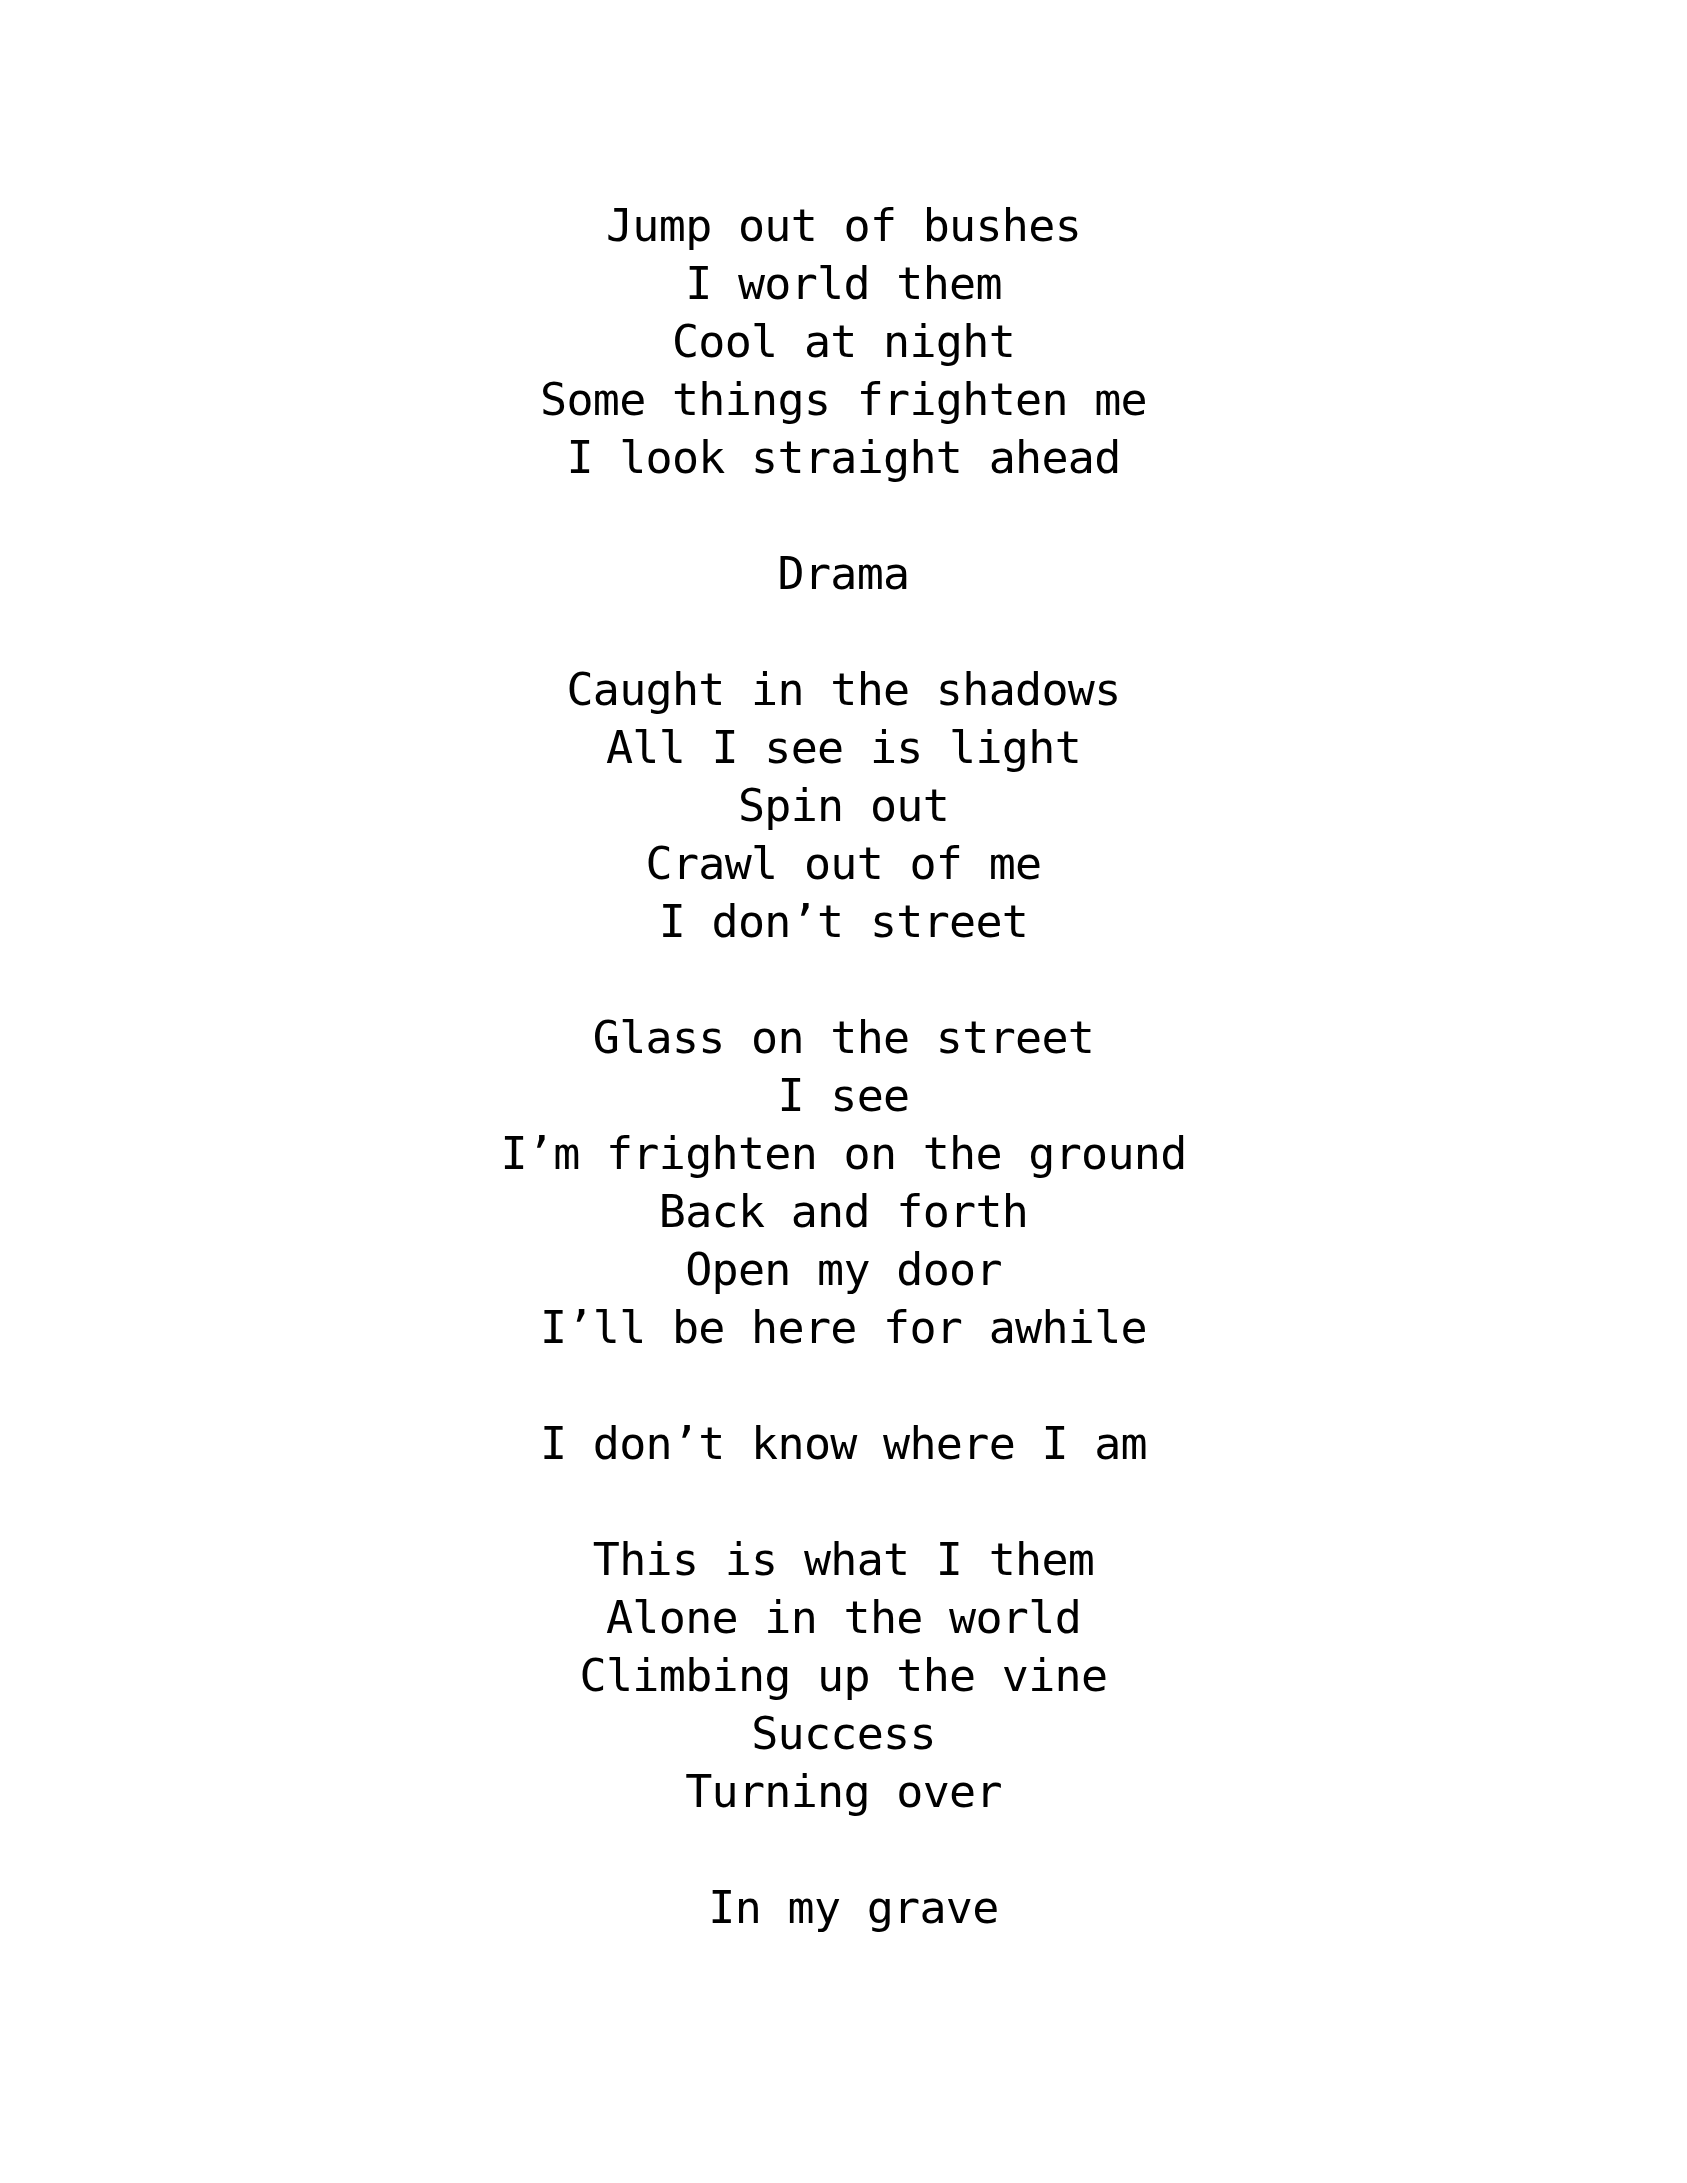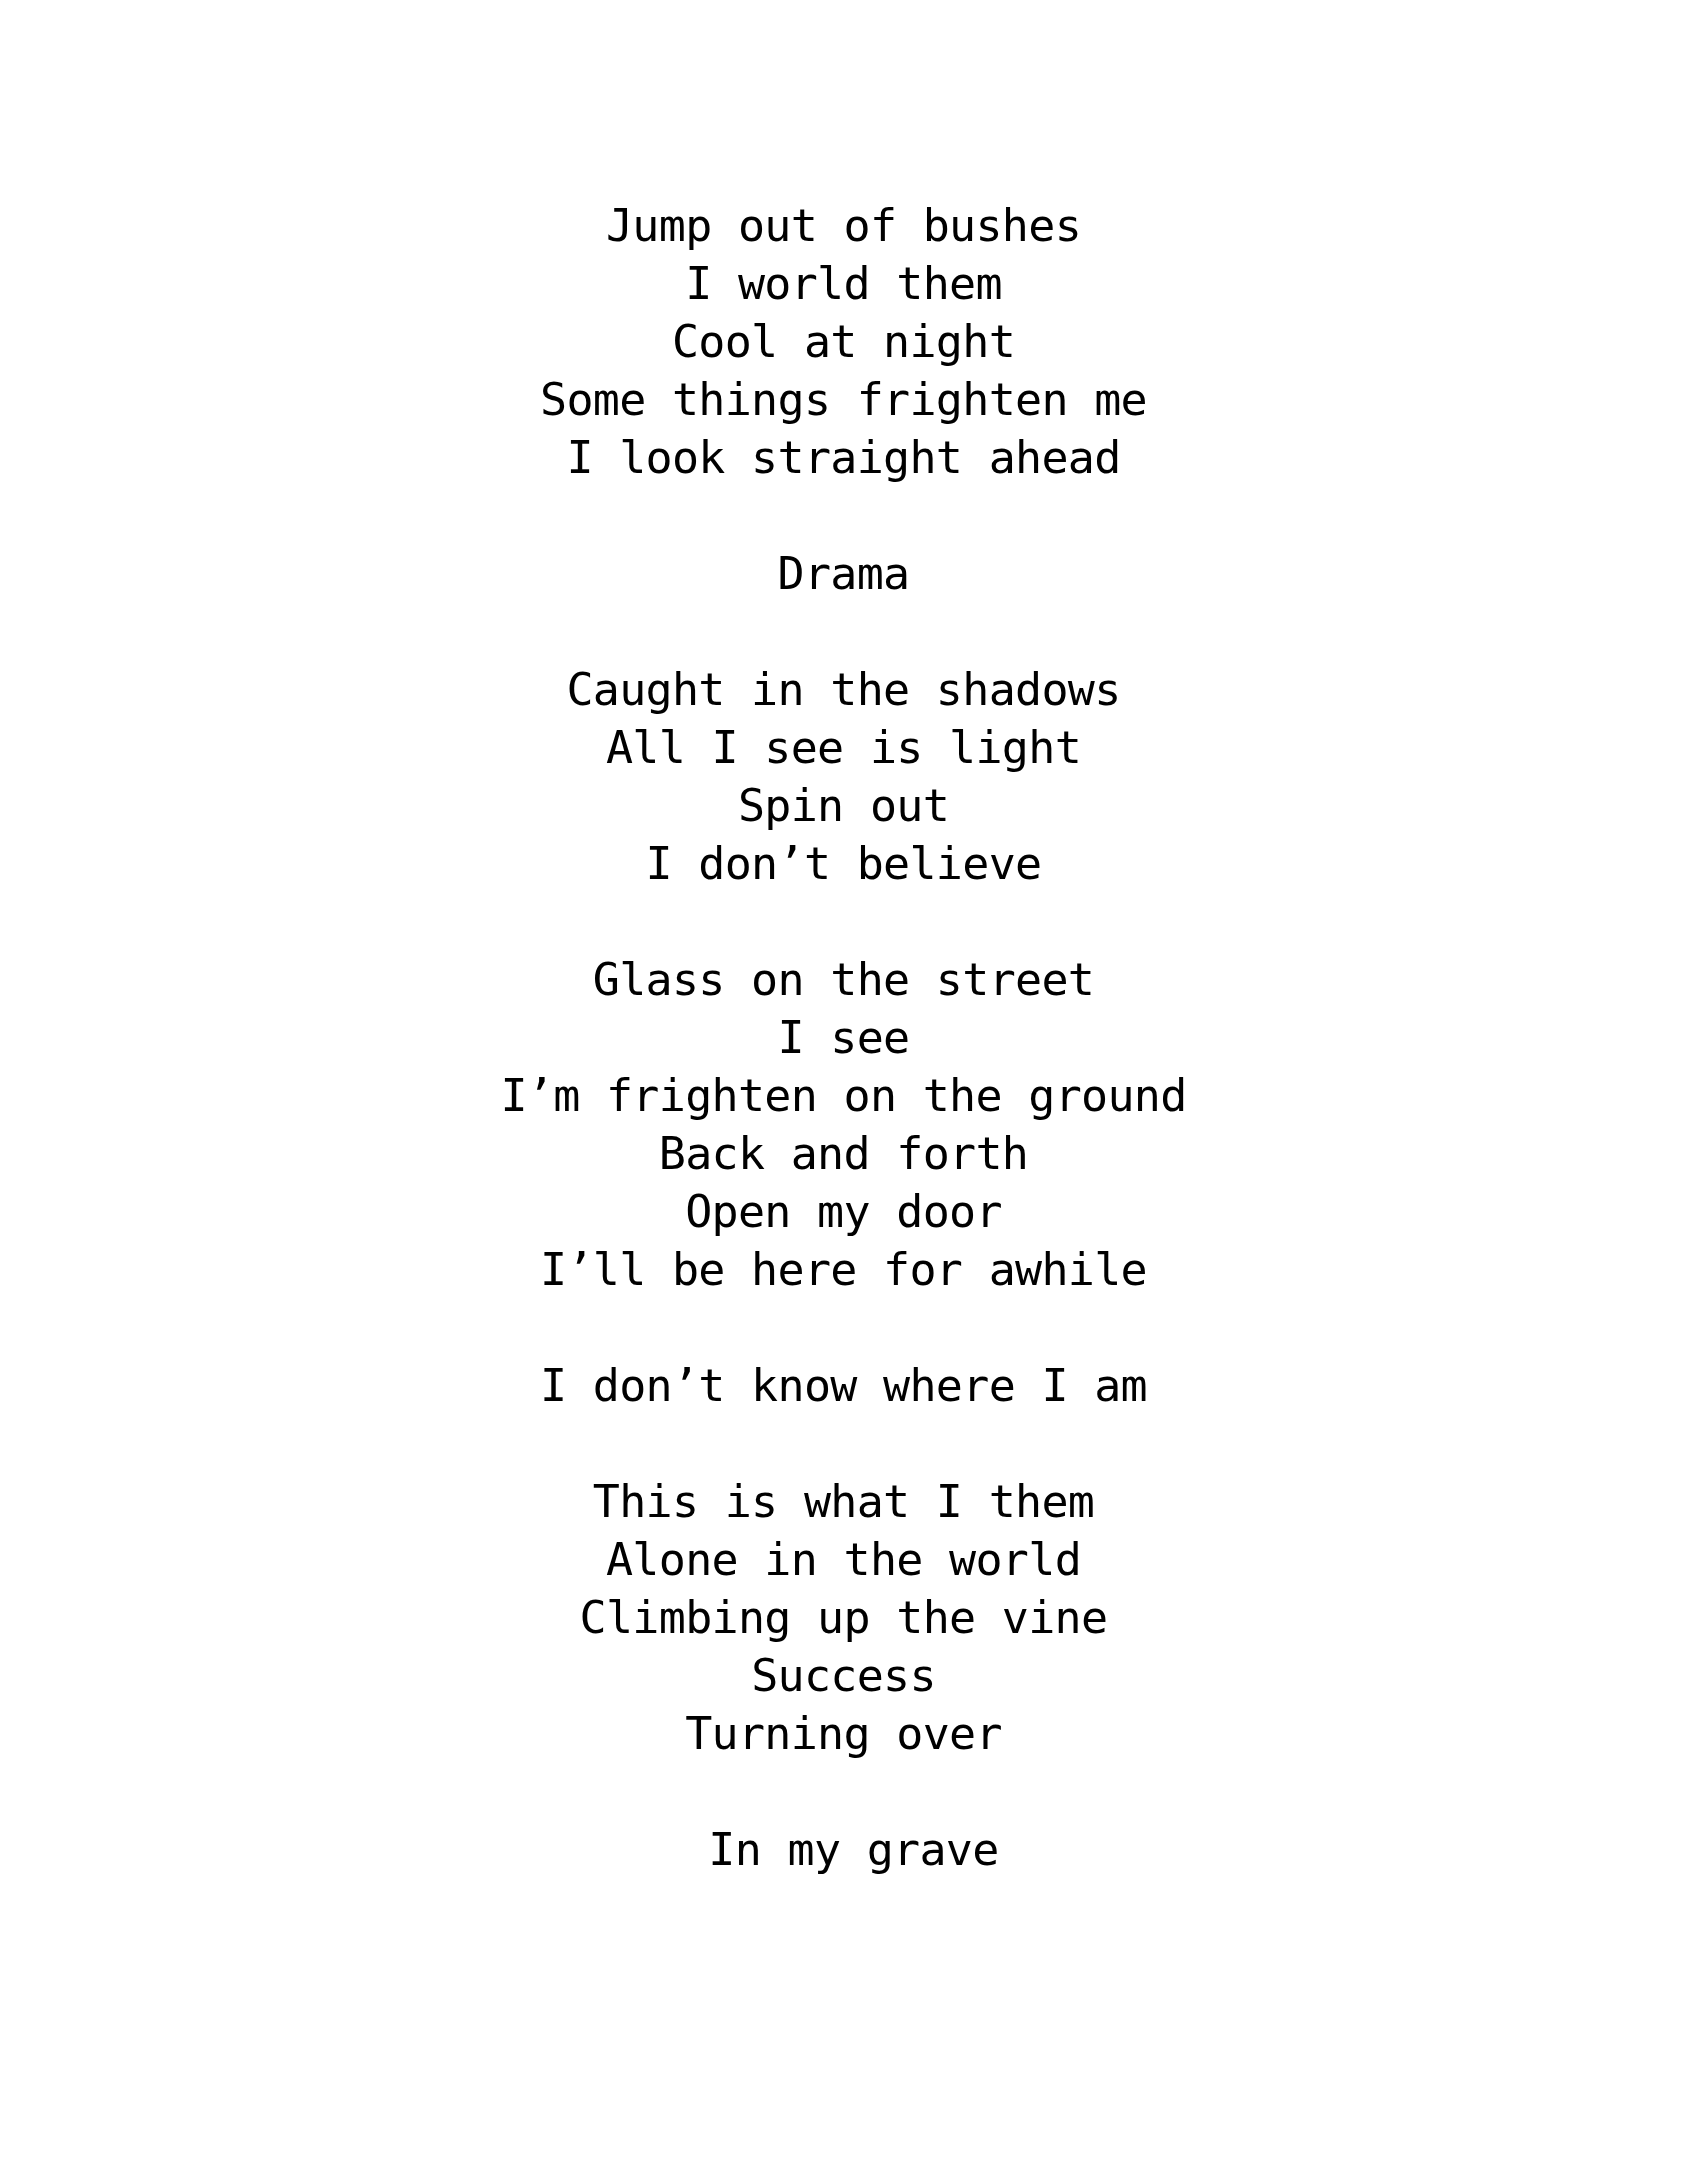--- a/index.html
+++ b/index.html
@@ -55,21 +55,22 @@
     </div>
 
     <div class="stanza">
       <div class="line">Drama</div>
     </div>
 
     <div class="stanza">
       <div class="line">Caught in the shadows</div>
       <div class="line">All I see is light</div>
       <div class="line">Spin out</div>
-      <div class="line">I don’t believe</div>
+      <div class="line">Crawl out of me</div>
+      <div class="line">I don’t street</div>
     </div>
 
     <div class="stanza">
       <div class="line">Glass on the street</div>
       <div class="line">I see</div>
       <div class="line">I’m frighten on the ground</div>
       <div class="line">Back and forth</div>
       <div class="line">Open my door</div>
       <div class="line">I’ll be here for awhile</div>
     </div>

